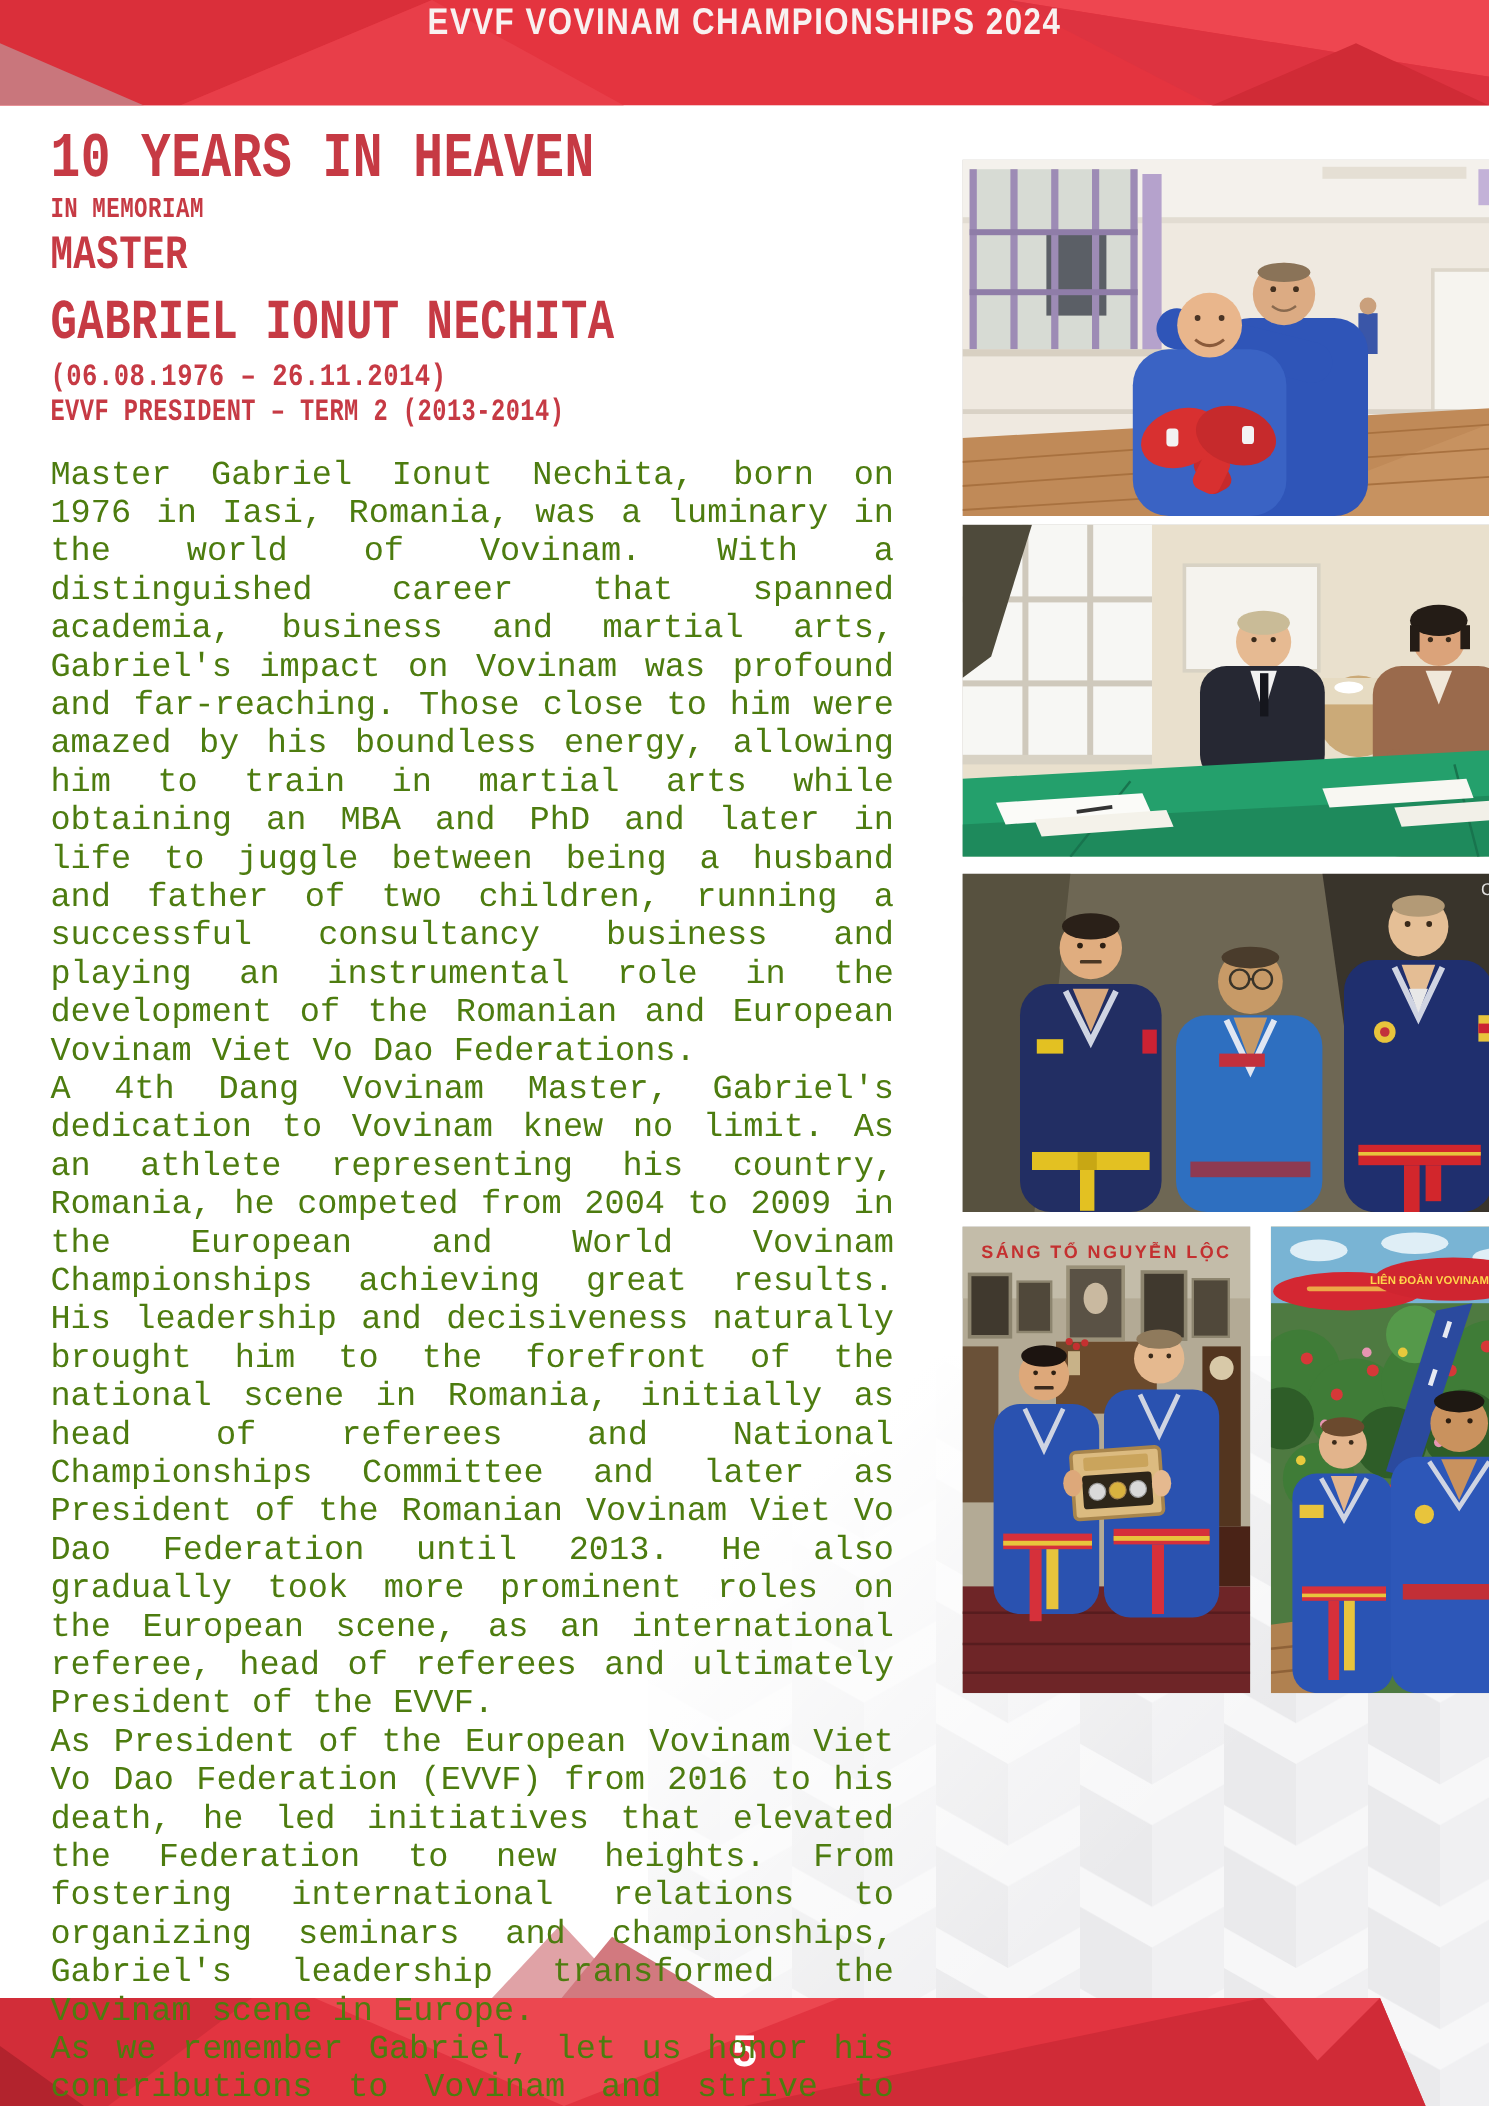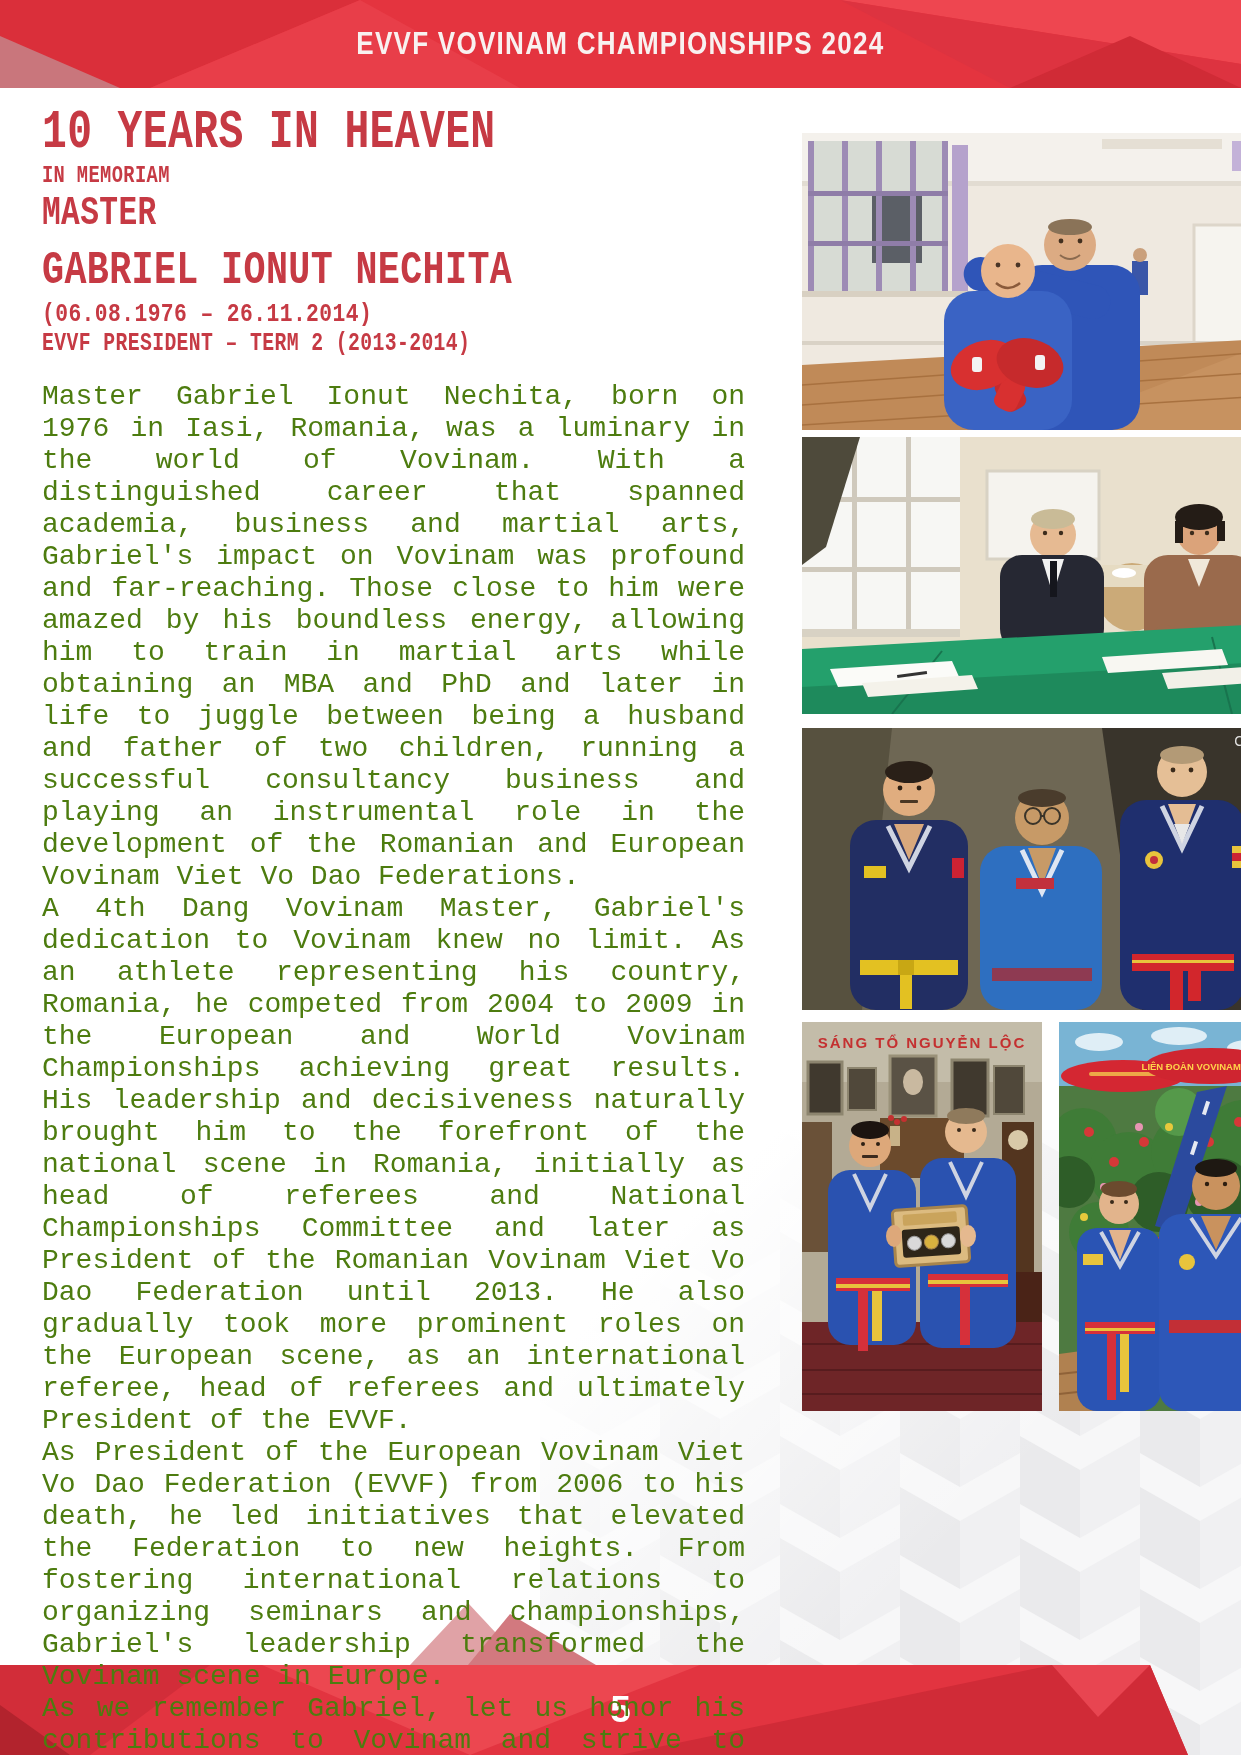--- a/index.html
+++ b/index.html
@@ -6,21 +6,21 @@
   .page{
     position:relative;width:1241px;height:1755px;margin:0 auto;
     background:#ffffff;overflow:hidden;
     font-family:"Liberation Sans", sans-serif;
   }
   
   .header-band{position:absolute;left:0;top:0;width:1241px;height:88px;z-index:2;}
   .header-band svg{display:block;width:100%;height:100%;}
   .header-title{
     position:absolute;left:0;top:0;width:1241px;height:88px;z-index:3;
-    display:flex;align-items:center;justify-content:center;
+    display:flex;justify-content:center;
     color:#f8f1f0;font-weight:bold;font-size:31px;letter-spacing:1.5px;
   }
   .header-title span{display:inline-block;transform:scaleX(0.84);transform-origin:center;}
   
   .left-col{position:absolute;left:42px;top:106px;width:703px;z-index:4;font-family:Liberation Mono, monospace;}
   .red-line{
     color:#c63a44;font-weight:bold;line-height:1.02;letter-spacing:0.5px;
     transform:scaleX(0.78);transform-origin:left center;white-space:nowrap;
   }
   .headline{font-size:53px;}
@@ -76,21 +76,21 @@
     <div class="red-line headline">10 YEARS IN HEAVEN</div>
     <div class="red-line kicker">IN MEMORIAM</div>
     <div class="red-line role-line">MASTER</div>
     <div class="red-line name-line">GABRIEL IONUT NECHITA</div>
     <div class="red-line dates-line">(06.08.1976 – 26.11.2014)</div>
     <div class="red-line presidency-line">EVVF PRESIDENT – TERM 2 (2013-2014)</div>
 
     <div class="body-text">
       <p>Master Gabriel Ionut Nechita, born on 1976 in Iasi, Romania, was a luminary in the world of Vovinam. With a distinguished career that spanned academia, business and martial arts, Gabriel's impact on Vovinam was profound and far-reaching. Those close to him were amazed by his boundless energy, allowing him to train in martial arts while obtaining an MBA and PhD and later in life to juggle between being a husband and father of two children, running a successful consultancy business and playing an instrumental role in the development of the Romanian and European Vovinam Viet Vo Dao Federations.</p>
       <p>A 4th Dang Vovinam Master, Gabriel's dedication to Vovinam knew no limit. As an athlete representing his country, Romania, he competed from 2004 to 2009 in the European and World Vovinam Championships achieving great results. His leadership and decisiveness naturally brought him to the forefront of the national scene in Romania, initially as head of referees and National Championships Committee and later as President of the Romanian Vovinam Viet Vo Dao Federation until 2013. He also gradually took more prominent roles on the European scene, as an international referee, head of referees and ultimately President of the EVVF.</p>
-      <p>As President of the European Vovinam Viet Vo Dao Federation (EVVF) from 2006 to his death, he led initiatives that elevated the Federation to new heights. From fostering international relations to organizing seminars and championships, Gabriel's leadership transformed the Vovinam scene in Europe.</p>
+      <p>As President of the European Vovinam Viet Vo Dao Federation (EVVF) from 2016 to his death, he led initiatives that elevated the Federation to new heights. From fostering international relations to organizing seminars and championships, Gabriel's leadership transformed the Vovinam scene in Europe.</p>
       <p>As we remember Gabriel, let us honor his contributions to Vovinam and strive to carry forward his vision of unity and growth within the Vovinam community. Although he is gone, his spirit lives in the hearts of all his friends around the world, from Vietnam to Europe and Africa. We all continue to be inspired by his legacy. Rest in peace, Master Gabriel Ionut Nechita, your impact on Vovinam will never be forgotten.</p>
     </div>
   </div>
 
   <div class="cube-area">
     <svg viewBox="0 0 701 625" preserveAspectRatio="none">
       <defs>
         <pattern id="cubes" width="240" height="102" patternUnits="userSpaceOnUse">
           <rect width="240" height="102" fill="#f7f7f8"></rect>
           <polygon points="0,0 60,34 60,102 0,68" fill="#eaeaec"></polygon>

